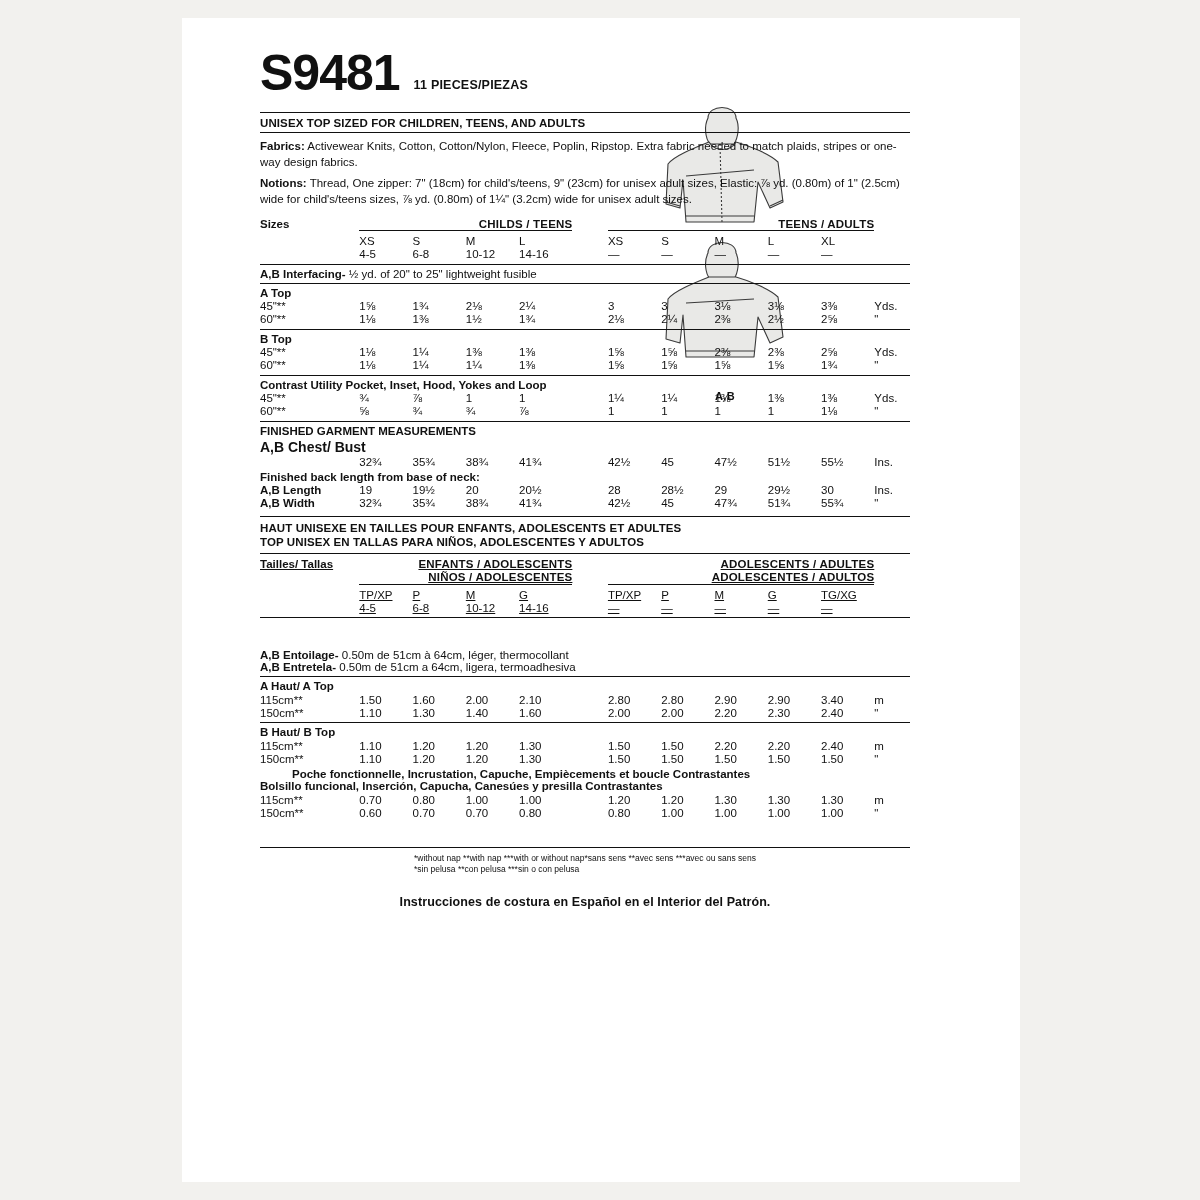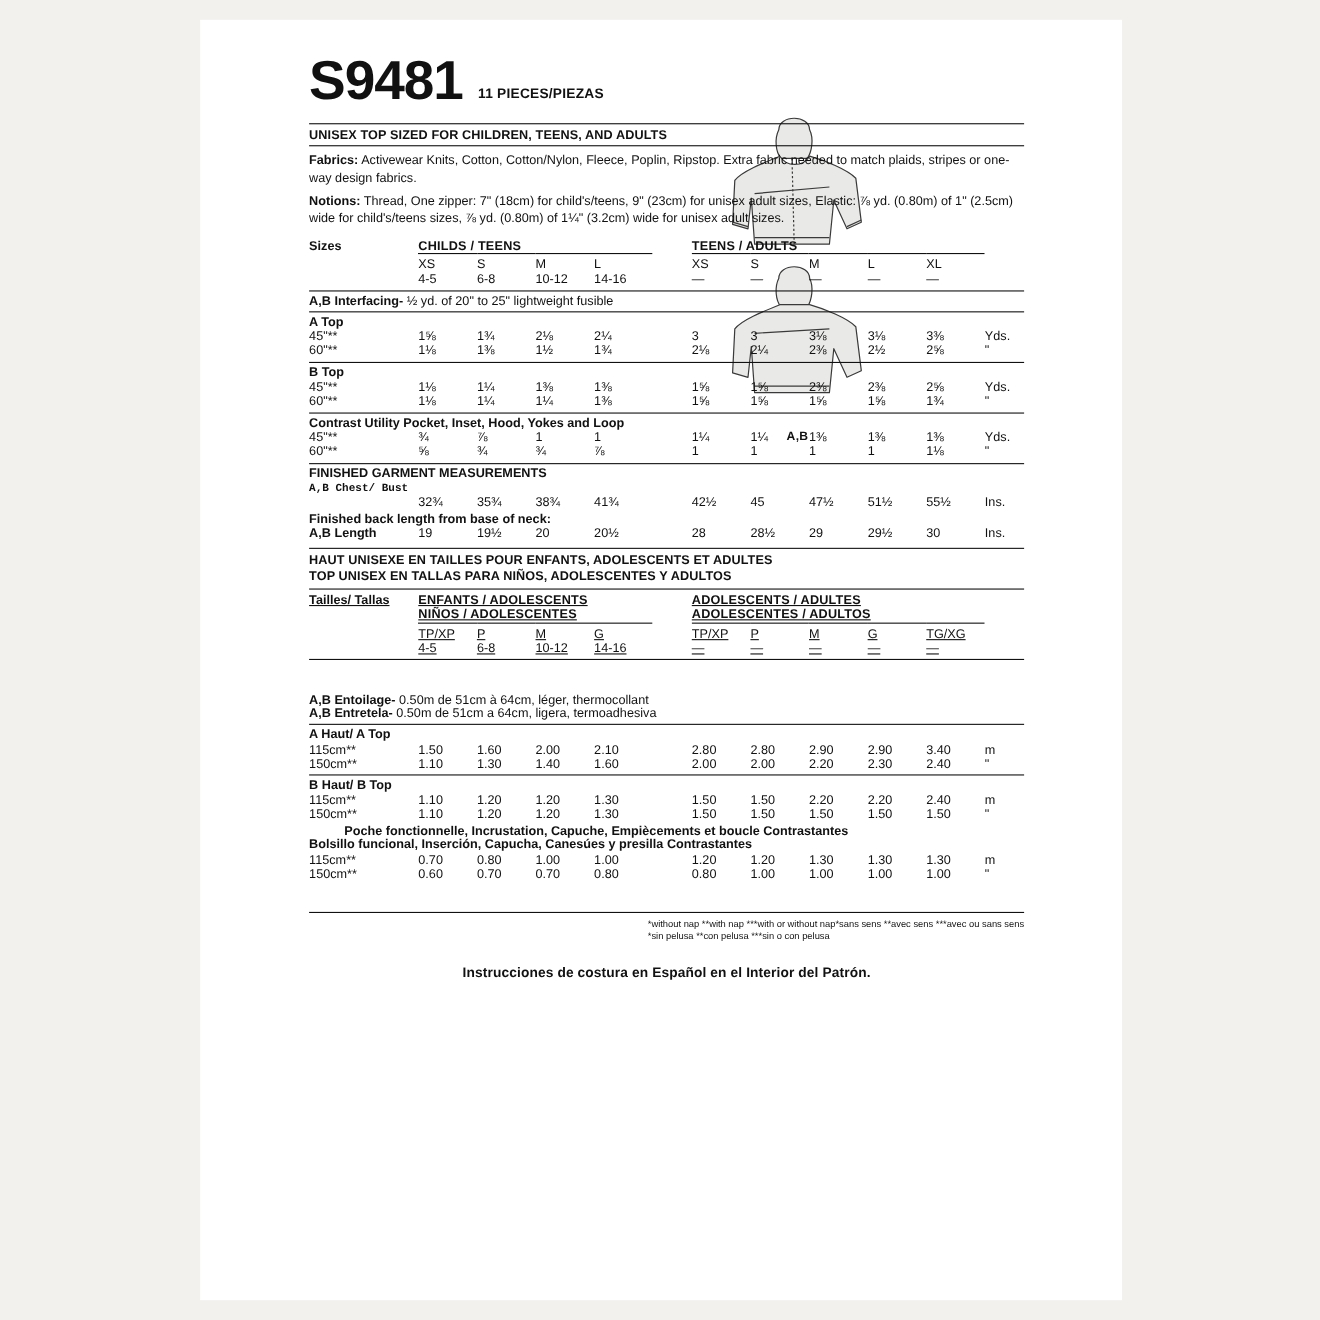--- a/index.html
+++ b/index.html
@@ -11,21 +11,21 @@
     overflow:hidden;
   }
   .page{
     position:absolute;
     left:182px;top:18px;
     width:838px;height:1164px;
     background:#ffffff;
   }
   .content{
     position:absolute;
-    left:99px;top:30px;
+    left:78px;top:30px;
     width:650px;
   }
   
   .hdr{display:flex;align-items:flex-end;gap:14px;}
   .code{
     font-size:50px;font-weight:bold;letter-spacing:-1px;line-height:50px;
     font-family:"Liberation Sans", sans-serif;
   }
   .pieces{font-size:12.5px;font-weight:bold;letter-spacing:.2px;padding-bottom:6px;}
   .rule{border-top:1.6px solid #111;margin-top:12px;}
@@ -40,29 +40,29 @@
   }
   .para b{font-weight:bold;}
   
   table{border-collapse:collapse;width:100%;}
   .tbl{font-size:11.5px;margin-top:8px;}
   .tbl td{padding:0.5px 0;vertical-align:bottom;}
   .c-label{width:95px;}
   .c{width:51px;}
   .c-gap{width:34px;}
   .c-unit{width:34px;text-align:left;}
-  .grp{font-weight:bold;text-align:left;letter-spacing:.2px;font-size:11.5px;}
+  .grp{font-weight:bold;text-align:right;letter-spacing:.2px;font-size:11.5px;}
   .u-line{border-bottom:1.2px solid #111;}
   .bold{font-weight:bold;}
   .row-pad td{padding-top:4px;}
   .dash{letter-spacing:0;}
   .heavy-top{border-top:1.6px solid #111;}
   .fr-title{font-size:11.5px;font-weight:bold;letter-spacing:.1px;line-height:14px;}
   .note{font-size:8.5px;line-height:11px;}
-  .notes-wrap{display:flex;justify-content:flex-end;margin-top:26px;}
+  .notes-wrap{display:flex;justify-content:center;margin-top:26px;}
   .esp{
     text-align:center;font-size:12.5px;font-weight:bold;margin-top:20px;letter-spacing:.1px;
   }
   
   .illus{position:absolute;}
   .illus .cap{
     font-size:11px;font-weight:bold;text-align:center;margin-top:3px;letter-spacing:.3px;
   }
 </style>
 </head>
@@ -263,21 +263,21 @@
         <td class="c">1</td>
         <td class="c">1⅛</td>
         <td class="c-unit">"</td>
       </tr>
     </tbody>
       </table>
 
     <div class="rule-thin" style="margin-top:3px;"></div>
 
     <div style="font-size:11.5px;font-weight:bold;padding-top:3px;">FINISHED GARMENT MEASUREMENTS</div>
-    <div style="font-size:10px;font-weight:bold;padding-top:2px;font-family:Liberation Mono, monospace;">A,B Chest/ Bust</div>
+    <div style="font-size:14px;font-weight:bold;padding-top:2px;">A,B Chest/ Bust</div>
     <table class="tbl" style="margin-top:1px;">
       <tbody>
           <tr>
         <td class="c-label"></td>
         <td class="c">32¾</td>
         <td class="c">35¾</td>
         <td class="c">38¾</td>
         <td class="c">41¾</td>
         <td class="c-gap"></td>
         <td class="c">42½</td>
@@ -298,20 +298,34 @@
         <td class="c">19½</td>
         <td class="c">20</td>
         <td class="c">20½</td>
         <td class="c-gap"></td>
         <td class="c">28</td>
         <td class="c">28½</td>
         <td class="c">29</td>
         <td class="c">29½</td>
         <td class="c">30</td>
         <td class="c-unit">Ins.</td>
+      </tr>
+      <tr>
+        <td class="c-label bold">A,B Width</td>
+        <td class="c">32¾</td>
+        <td class="c">35¾</td>
+        <td class="c">38¾</td>
+        <td class="c">41¾</td>
+        <td></td>
+        <td class="c">42½</td>
+        <td class="c">45</td>
+        <td class="c">47¾</td>
+        <td class="c">51¾</td>
+        <td class="c">55¾</td>
+        <td class="c-unit">"</td>
       </tr>
     </tbody>
       </table>
 
     <div class="heavy-top" style="margin-top:6px;"></div>
 
     <div class="fr-title" style="padding-top:4px;">HAUT UNISEXE EN TAILLES POUR ENFANTS, ADOLESCENTS ET ADULTES</div>
     <div class="fr-title">TOP UNISEX EN TALLAS PARA NIÑOS, ADOLESCENTES Y ADULTOS</div>
     <div class="rule-thin" style="margin-top:4px;"></div>
 

